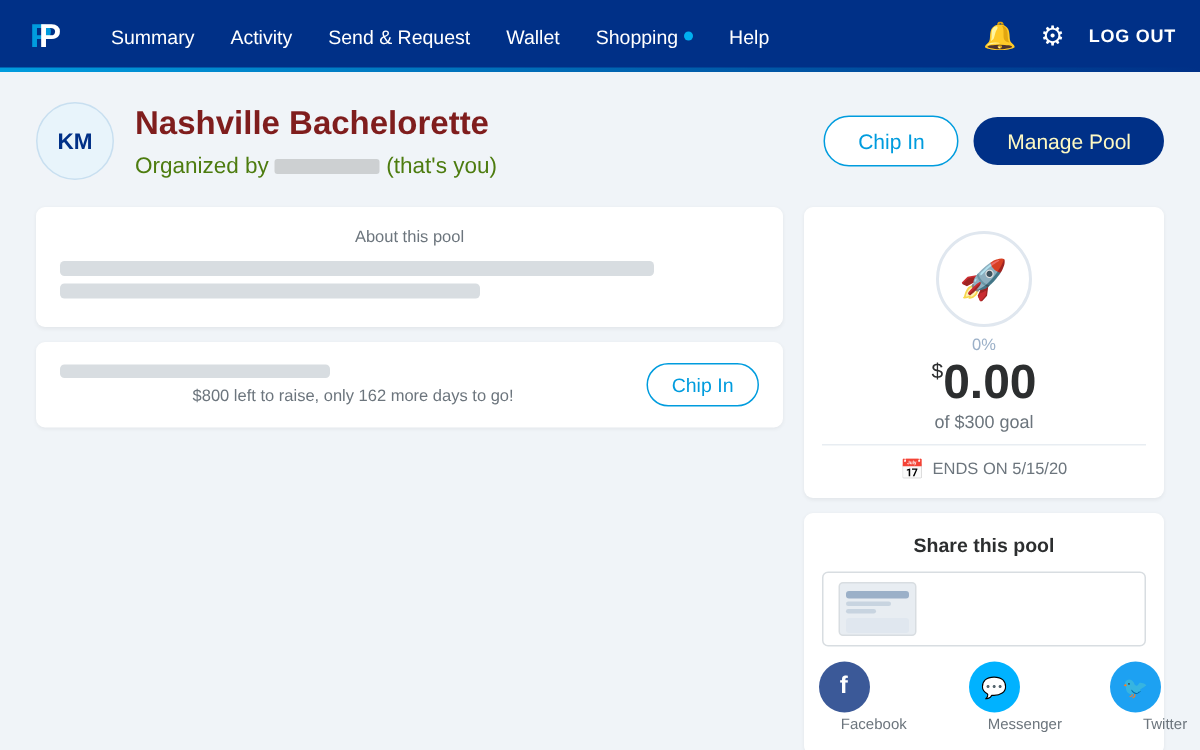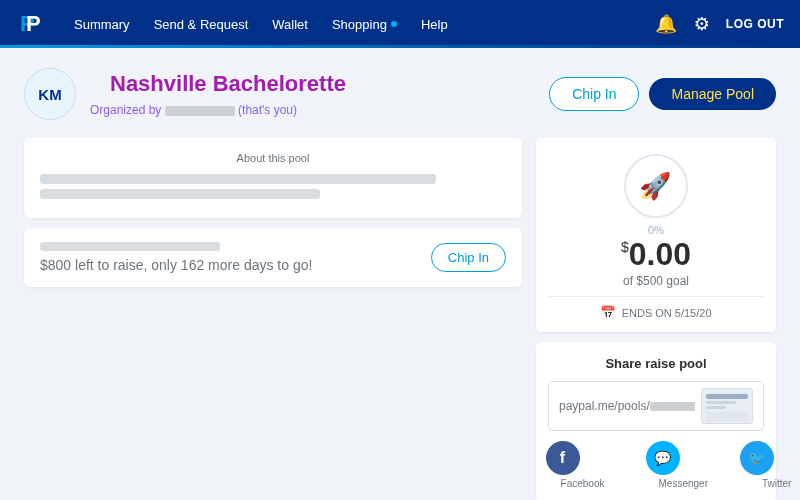--- a/index.html
+++ b/index.html
@@ -106,27 +106,26 @@
       font-size: 15px;
       font-weight: 600;
       color: #003087;
       margin-right: 14px;
       flex-shrink: 0;
     }
     .pool-title-block { flex: 1; }
     .pool-title {
       font-size: 22px;
       font-weight: 600;
-      color: #a21caf;
+      color: #7f1d1d;
       line-height: 1.2;
-      margin-left: 20px;
     }
     .pool-subtitle {
-      font-size: 12px;
-      color: #8b5cf6;
+      font-size: 15px;
+      color: #4d7c0f;
       margin-top: 6px;
     }
     .pool-subtitle .blurred-name {
       display: inline-block;
       background: #cdd0d2;
       color: transparent;
       border-radius: 2px;
       height: 10px;
       width: 70px;
       vertical-align: middle;
@@ -141,21 +140,21 @@
       color: #009cde;
       background: #fff;
       padding: 8px 22px;
       border-radius: 22px;
       font-size: 14px;
       font-weight: 500;
       cursor: pointer;
     }
     .btn-primary {
       background: #003087;
-      color: #fde047;
+      color: #fef9c3;
       border: none;
       padding: 8px 22px;
       border-radius: 22px;
       font-size: 14px;
       font-weight: 500;
       cursor: pointer;
     }
 
     
     .columns {
@@ -208,22 +207,23 @@
     }
     .contrib-left { flex: 1; }
     .contrib-blurred {
       height: 9px;
       background: #d8dde1;
       border-radius: 3px;
       width: 180px;
       margin-bottom: 6px;
     }
     .contrib-text {
-      font-size: 14px;
-      color: #6c757d;
+      font-size: 11px;
+      color: #6c757d;
+      text-align: center;
     }
 
     
     .goal-card {
       display: flex;
       flex-direction: column;
       align-items: center;
       padding: 16px 12px 12px;
     }
     .rocket-circle {
@@ -360,20 +360,21 @@
 
 <nav class="navbar">
 
   <svg class="nav-logo" viewBox="0 0 28 28" xmlns="http://www.w3.org/2000/svg">
     <text x="4" y="21" font-size="22" fill="#009cde" font-weight="bold" font-family="Arial">P</text>
     <text x="10" y="21" font-size="22" fill="#fff" font-weight="bold" font-family="Arial">P</text>
   </svg>
 
   <div class="nav-links">
     <a class="nav-link">Summary</a>
+    <a class="nav-link">Activity</a>
     <a class="nav-link">Send &amp; Request</a>
     <a class="nav-link">Wallet</a>
     <a class="nav-link">
       <span>Shopping</span>
         <span class="dot"></span>
     </a>
     <a class="nav-link">Help</a>
   </div>
 
   <div class="nav-right">
@@ -431,34 +432,31 @@
 
       <div class="card goal-card">
         <div class="rocket-circle">
           <span>🚀</span>
         </div>
         <div class="goal-percent">0%</div>
         <div class="goal-amount-row">
           <span class="goal-dollar">$</span>
           <span class="goal-main">0.00</span>
         </div>
-        <div class="goal-of">of $500 goal</div>
+        <div class="goal-of">of $300 goal</div>
         <hr class="divider">
         <div class="ends-row">
           <span class="cal-icon">📅</span>
           <span>ENDS ON 5/15/20</span>
         </div>
       </div>
 
       <div class="card share-card">
-        <div class="share-title">Share raise pool</div>
+        <div class="share-title">Share this pool</div>
         <div class="share-link-box">
-          <span class="share-link-text">
-            <span>paypal.me/pools/</span><span class="blurred-url"></span>
-          </span>
           <div class="share-preview">
             <div class="preview-line" style="height:5px; background:#9bb0c8; margin-top:5px;"></div>
             <div class="preview-line preview-line-short" style="height:3px; background:#c8d4e0; margin-top:2px;"></div>
             <div class="preview-line preview-line-shorter" style="height:3px; background:#c8d4e0; margin-top:2px;"></div>
             <div style="height:10px; background:#e0e7ef; margin: 3px 4px; border-radius:2px;"></div>
 
           </div>
         </div>
         <div class="social-icons">
           <div class="social-btn">

